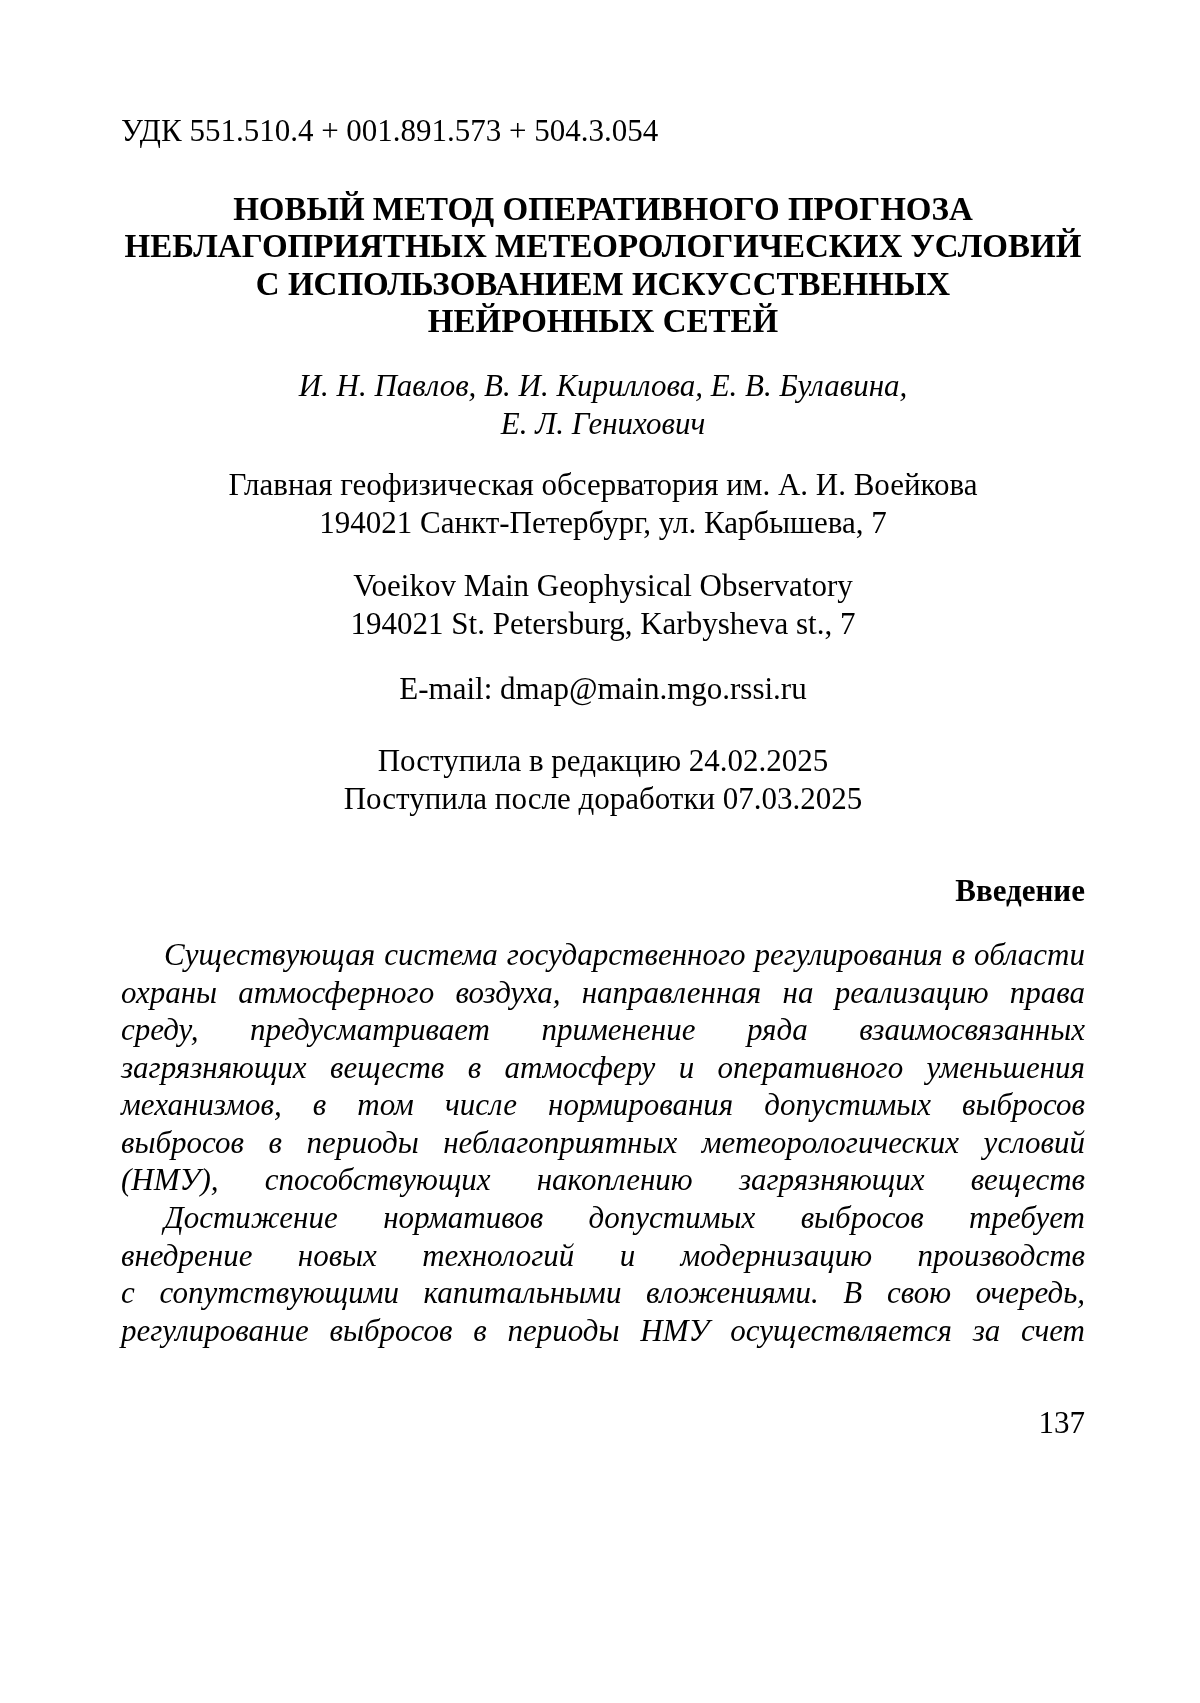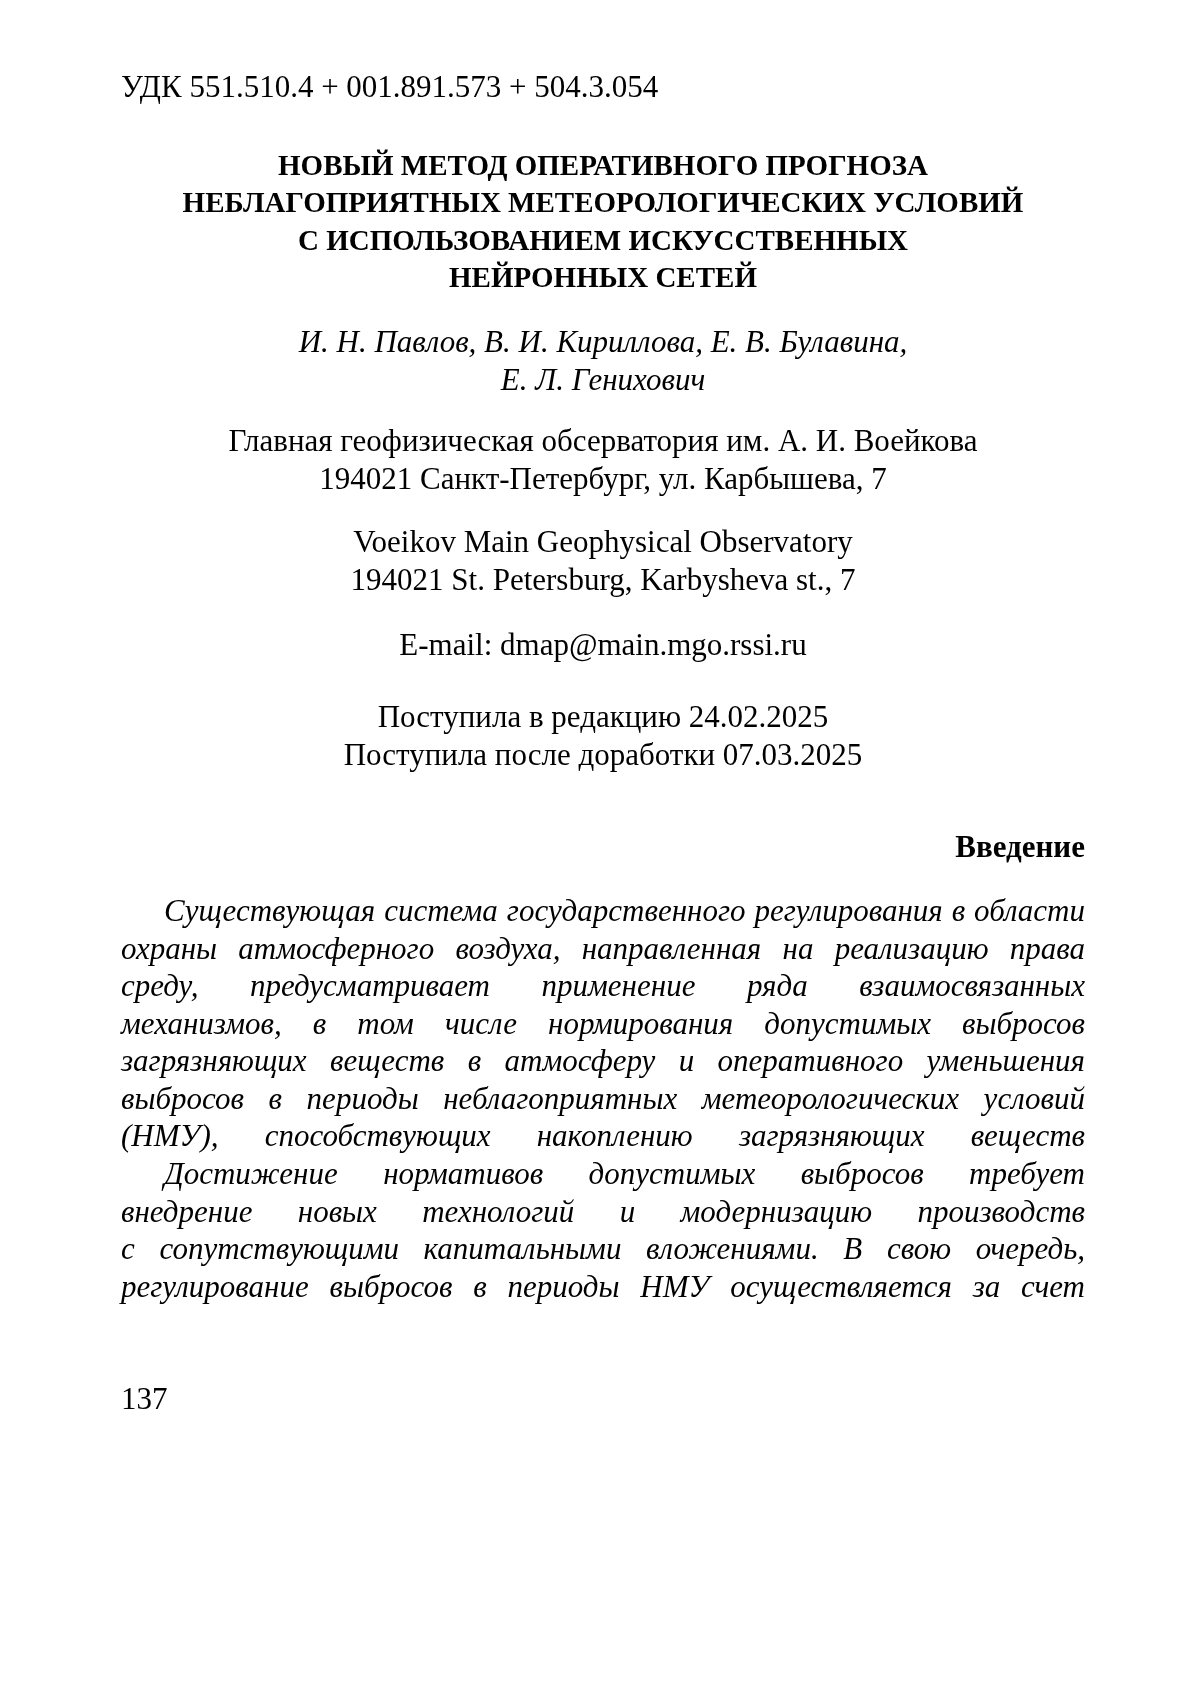--- a/index.html
+++ b/index.html
@@ -9,29 +9,29 @@
     background: #ffffff;
     color: #000000;
     font-family: "Liberation Serif", "DejaVu Serif", serif;
     font-size: 31px;
     line-height: 37.6px;
   }
   .page {
     box-sizing: border-box;
     width: 1200px;
     height: 1703px;
-    padding: 68px 115px 0 121px;
+    padding: 112px 115px 0 121px;
     overflow: hidden;
     background: #ffffff;
   }
   .udk { text-align: left; }
   .title {
     margin: 41px 0 0 0;
     font-weight: bold;
-    font-size: 29px;
+    font-size: 33px;
     line-height: 37.6px;
     text-align: center;
   }
   .authors {
     margin-top: 26px;
     font-style: italic;
     text-align: center;
   }
   .affil-ru { margin-top: 24px; text-align: center; }
   .affil-en { margin-top: 26px; text-align: center; }
@@ -43,21 +43,21 @@
     text-align: right;
   }
   .body-text { margin-top: 26px; font-style: italic; }
   .pline {
     text-align: justify;
     text-align-last: justify;
     text-justify: inter-word;
   }
   .pline.indent { text-indent: 43px; }
   .pline.last-left { text-align-last: left; }
-  .pageno { margin-top: 75px; text-align: left; }
+  .pageno { margin-top: 55px; text-align: right; }
 </style>
 </head>
 <body>
 
 <div class="page">
 
   <div class="udk">УДК 551.510.4 + 001.891.573 + 504.3.054</div>
 
   <h1 class="title">
     <div>НОВЫЙ МЕТОД ОПЕРАТИВНОГО ПРОГНОЗА</div>
@@ -89,22 +89,22 @@
   </div>
 
   <div class="section-heading">Введение</div>
 
   <div class="body-text">
 
     <div class="para">
       <div class="pline indent">Существующая система государственного регулирования в области</div>
       <div class="pline">охраны атмосферного воздуха, направленная на реализацию права</div>
       <div class="pline">среду, предусматривает применение ряда взаимосвязанных</div>
+      <div class="pline">загрязняющих веществ в атмосферу и оперативного уменьшения</div>
       <div class="pline">механизмов, в том числе нормирования допустимых выбросов</div>
-      <div class="pline">загрязняющих веществ в атмосферу и оперативного уменьшения</div>
       <div class="pline">выбросов в периоды неблагоприятных метеорологических условий</div>
       <div class="pline">(НМУ), способствующих накоплению загрязняющих веществ</div>
     </div>
 
     <div class="para">
       <div class="pline indent">Достижение нормативов допустимых выбросов требует</div>
       <div class="pline">внедрение новых технологий и модернизацию производств</div>
       <div class="pline">с сопутствующими капитальными вложениями. В свою очередь,</div>
       <div class="pline">регулирование выбросов в периоды НМУ осуществляется за счет</div>
     </div>

